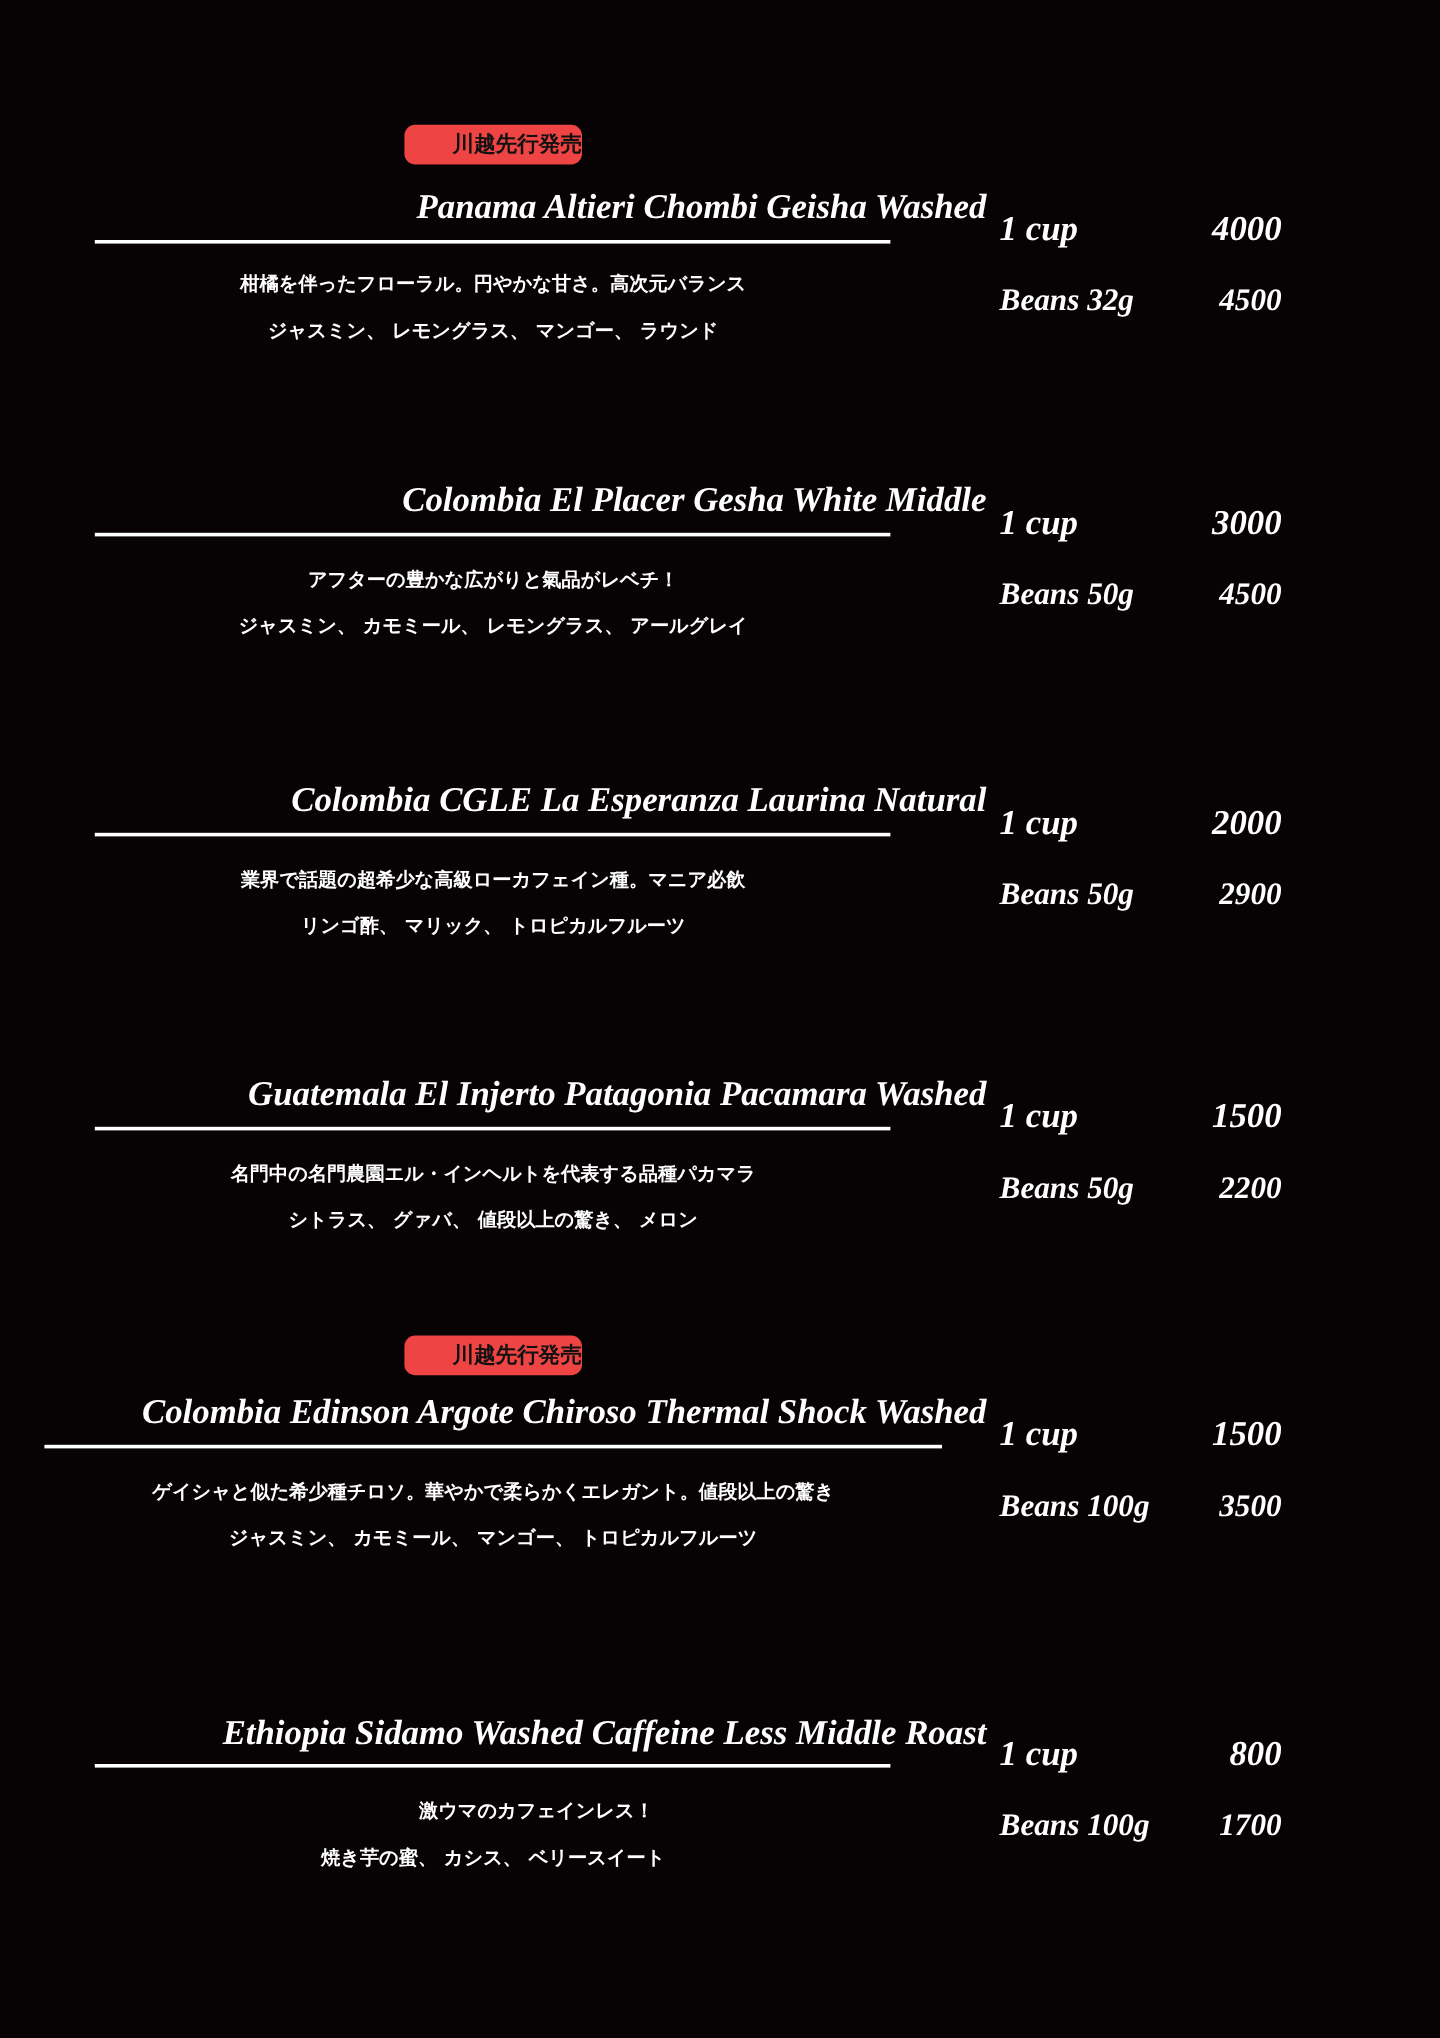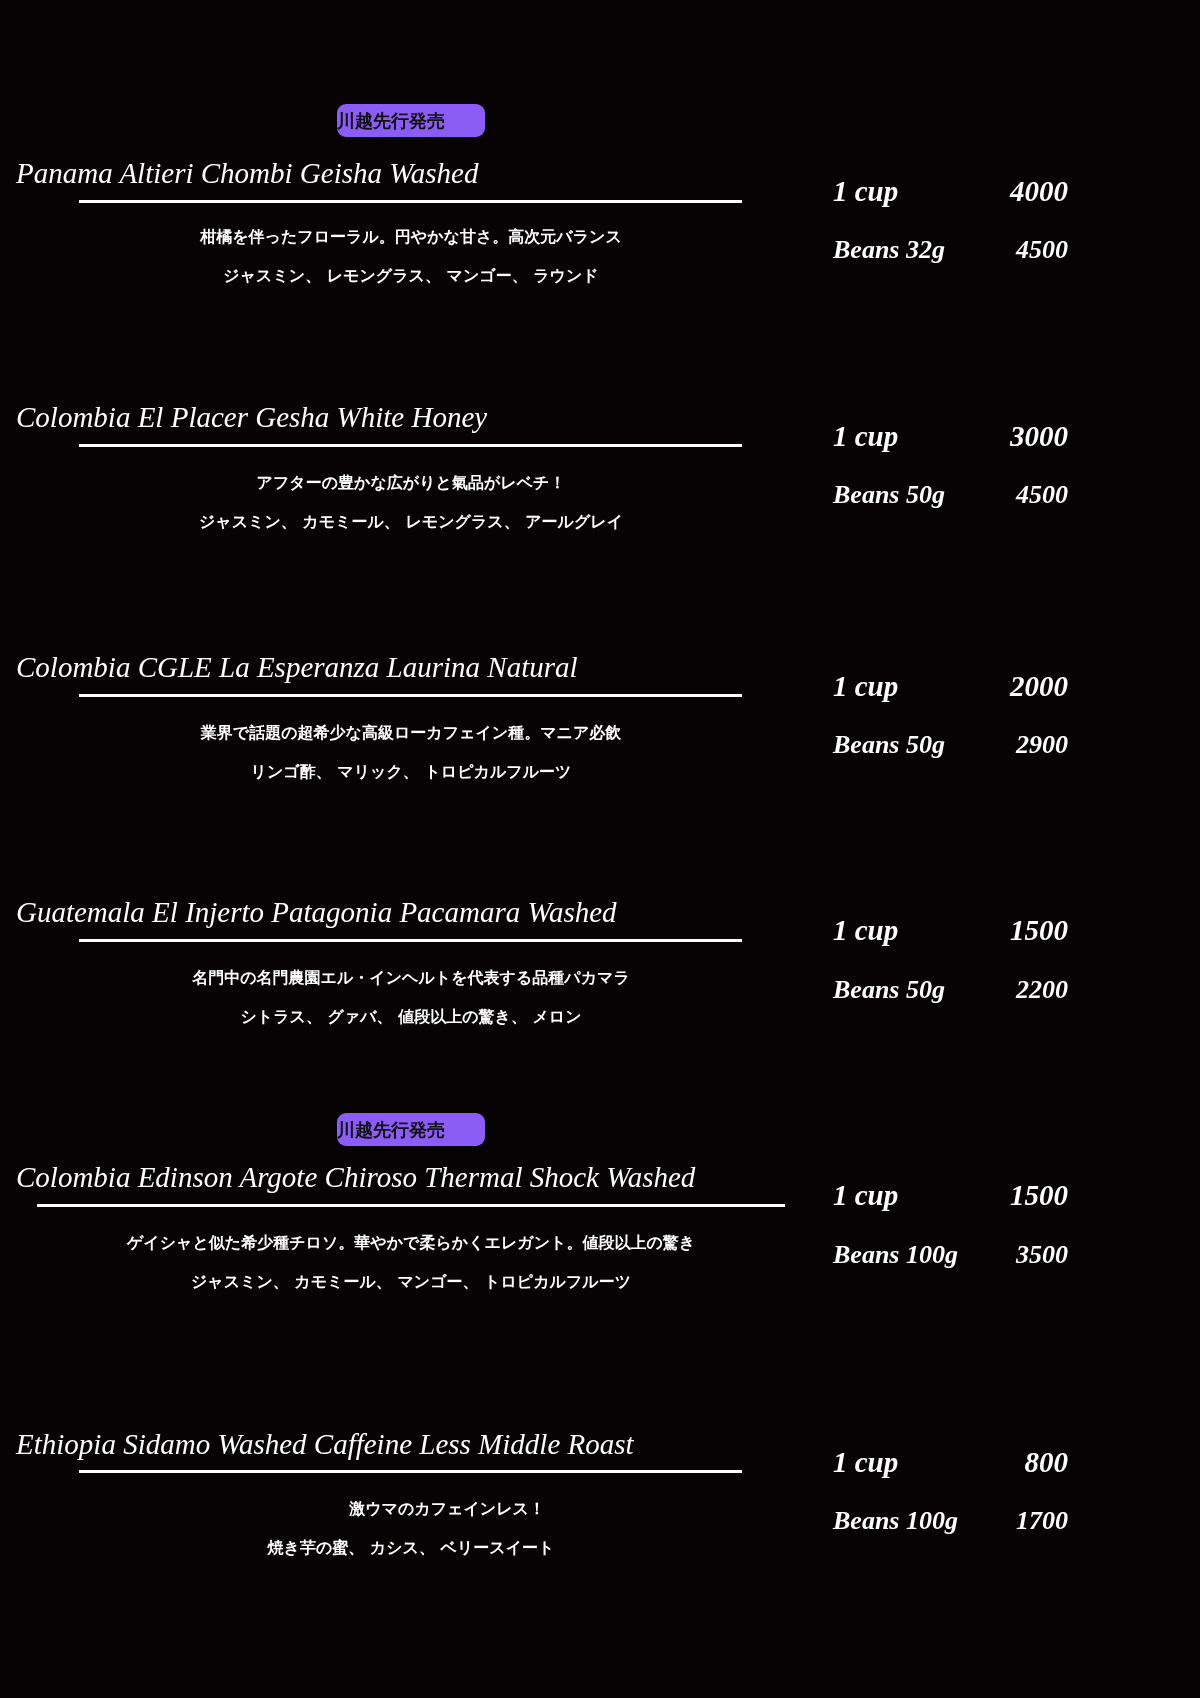--- a/index.html
+++ b/index.html
@@ -17,42 +17,41 @@
     .menu-item {
       position: absolute;
       left: 0;
       width: 1200px;
     }
     .badge {
       position: absolute;
       left: 337px;
       width: 148px;
       height: 33px;
-      background: #8b5cf6;
+      background: #ef4444;
       border-radius: 9px;
       color: #111111;
       font-family: "DejaVu Sans", sans-serif;
       font-weight: bold;
       font-size: 18px;
       line-height: 33px;
-      text-align: left;
+      text-align: right;
       letter-spacing: 0px;
     }
     .title {
       position: absolute;
       left: 0;
       width: 822px;
-      text-align: left;
+      text-align: right;
       font-family: "Liberation Serif", "DejaVu Serif", serif;
       font-style: italic;
-      font-weight: normal;
+      font-weight: bold;
       font-size: 29px;
       line-height: 36px;
       white-space: nowrap;
-      margin-left: 16px;
     }
     .divider {
       position: absolute;
       height: 3px;
       background: #ffffff;
     }
     .desc {
       position: absolute;
       left: 0;
       width: 822px;
@@ -105,21 +104,21 @@
     <span class="price-label">1 cup</span>
     <span class="price-value">4000</span>
   </div>
   <div class="price-row row-beans" style="top:233px;">
     <span class="price-label">Beans 32g</span>
     <span class="price-value">4500</span>
   </div>
 </div>
 
 <div class="menu-item" style="top:0;">
-  <div class="title" style="top:399px;">Colombia El Placer Gesha White Honey</div>
+  <div class="title" style="top:399px;">Colombia El Placer Gesha White Middle</div>
   <div class="divider" style="top:444px; left:79px; width:663px;"></div>
   <div class="desc" style="top:471px;">アフターの豊かな広がりと氣品がレベチ！</div>
   <div class="desc" style="top:510px;">ジャスミン、 カモミール、 レモングラス、 アールグレイ</div>
   <div class="price-row row-cup" style="top:418px;">
     <span class="price-label">1 cup</span>
     <span class="price-value">3000</span>
   </div>
   <div class="price-row row-beans" style="top:478px;">
     <span class="price-label">Beans 50g</span>
     <span class="price-value">4500</span>

